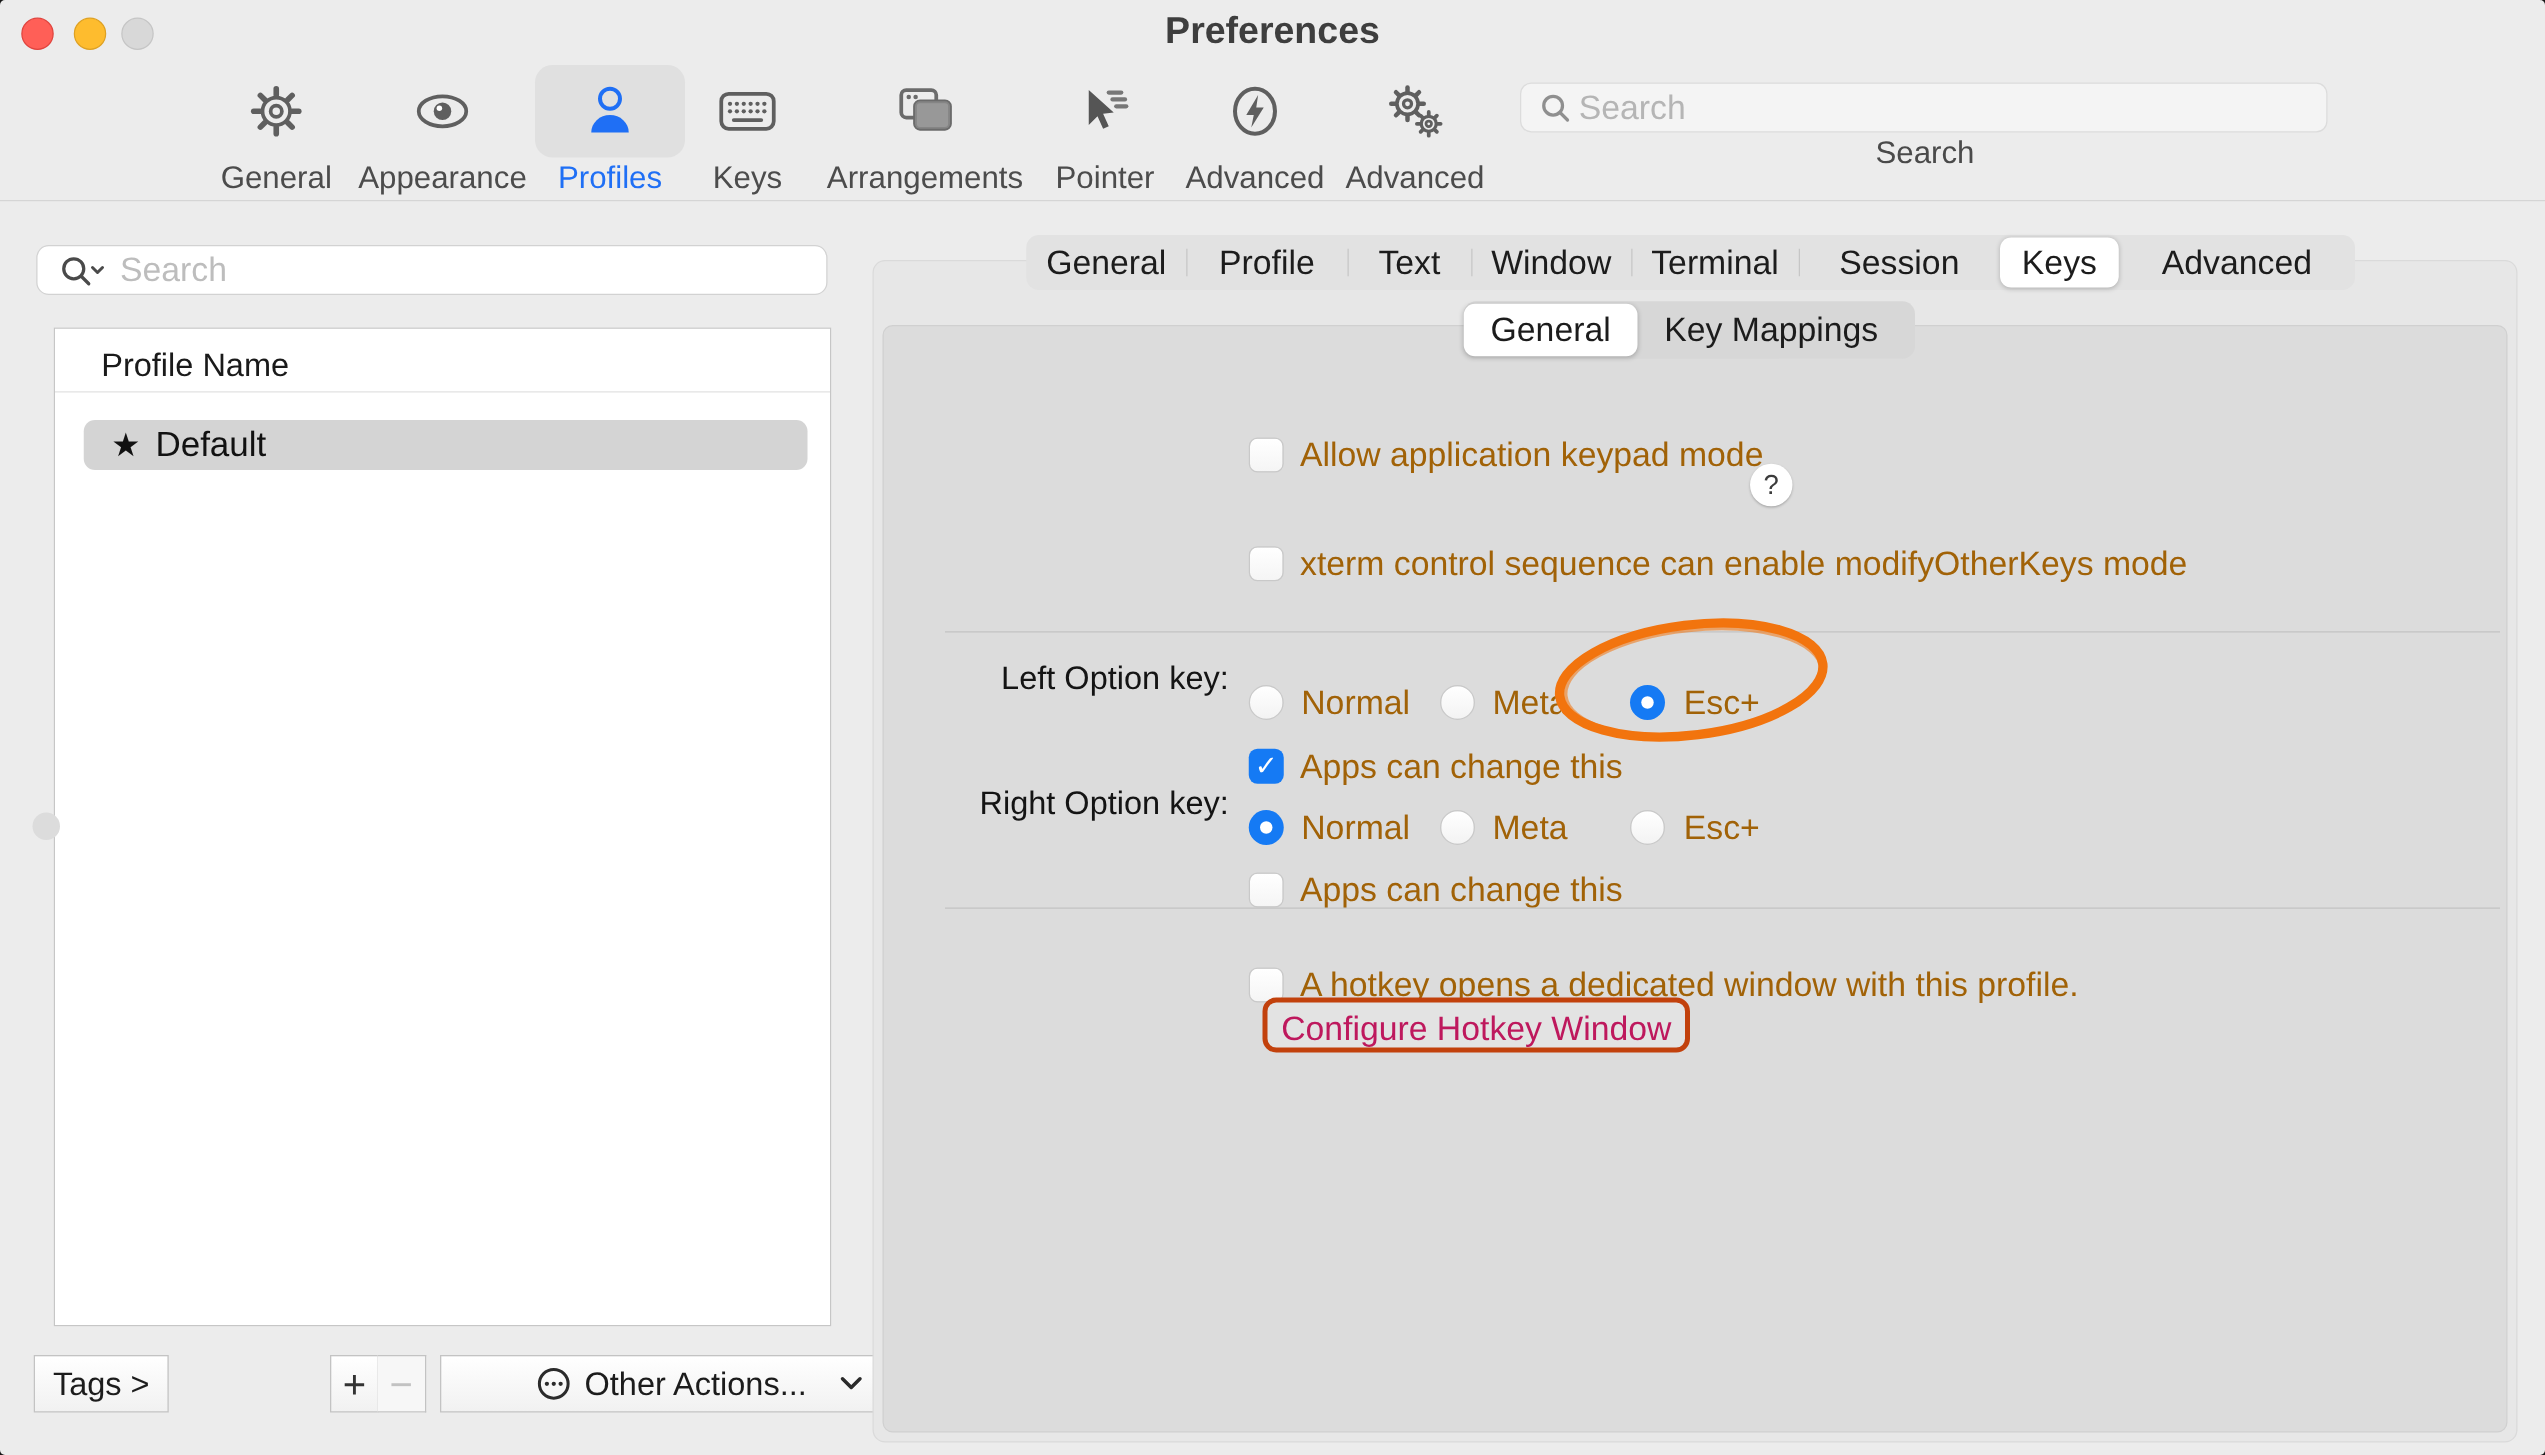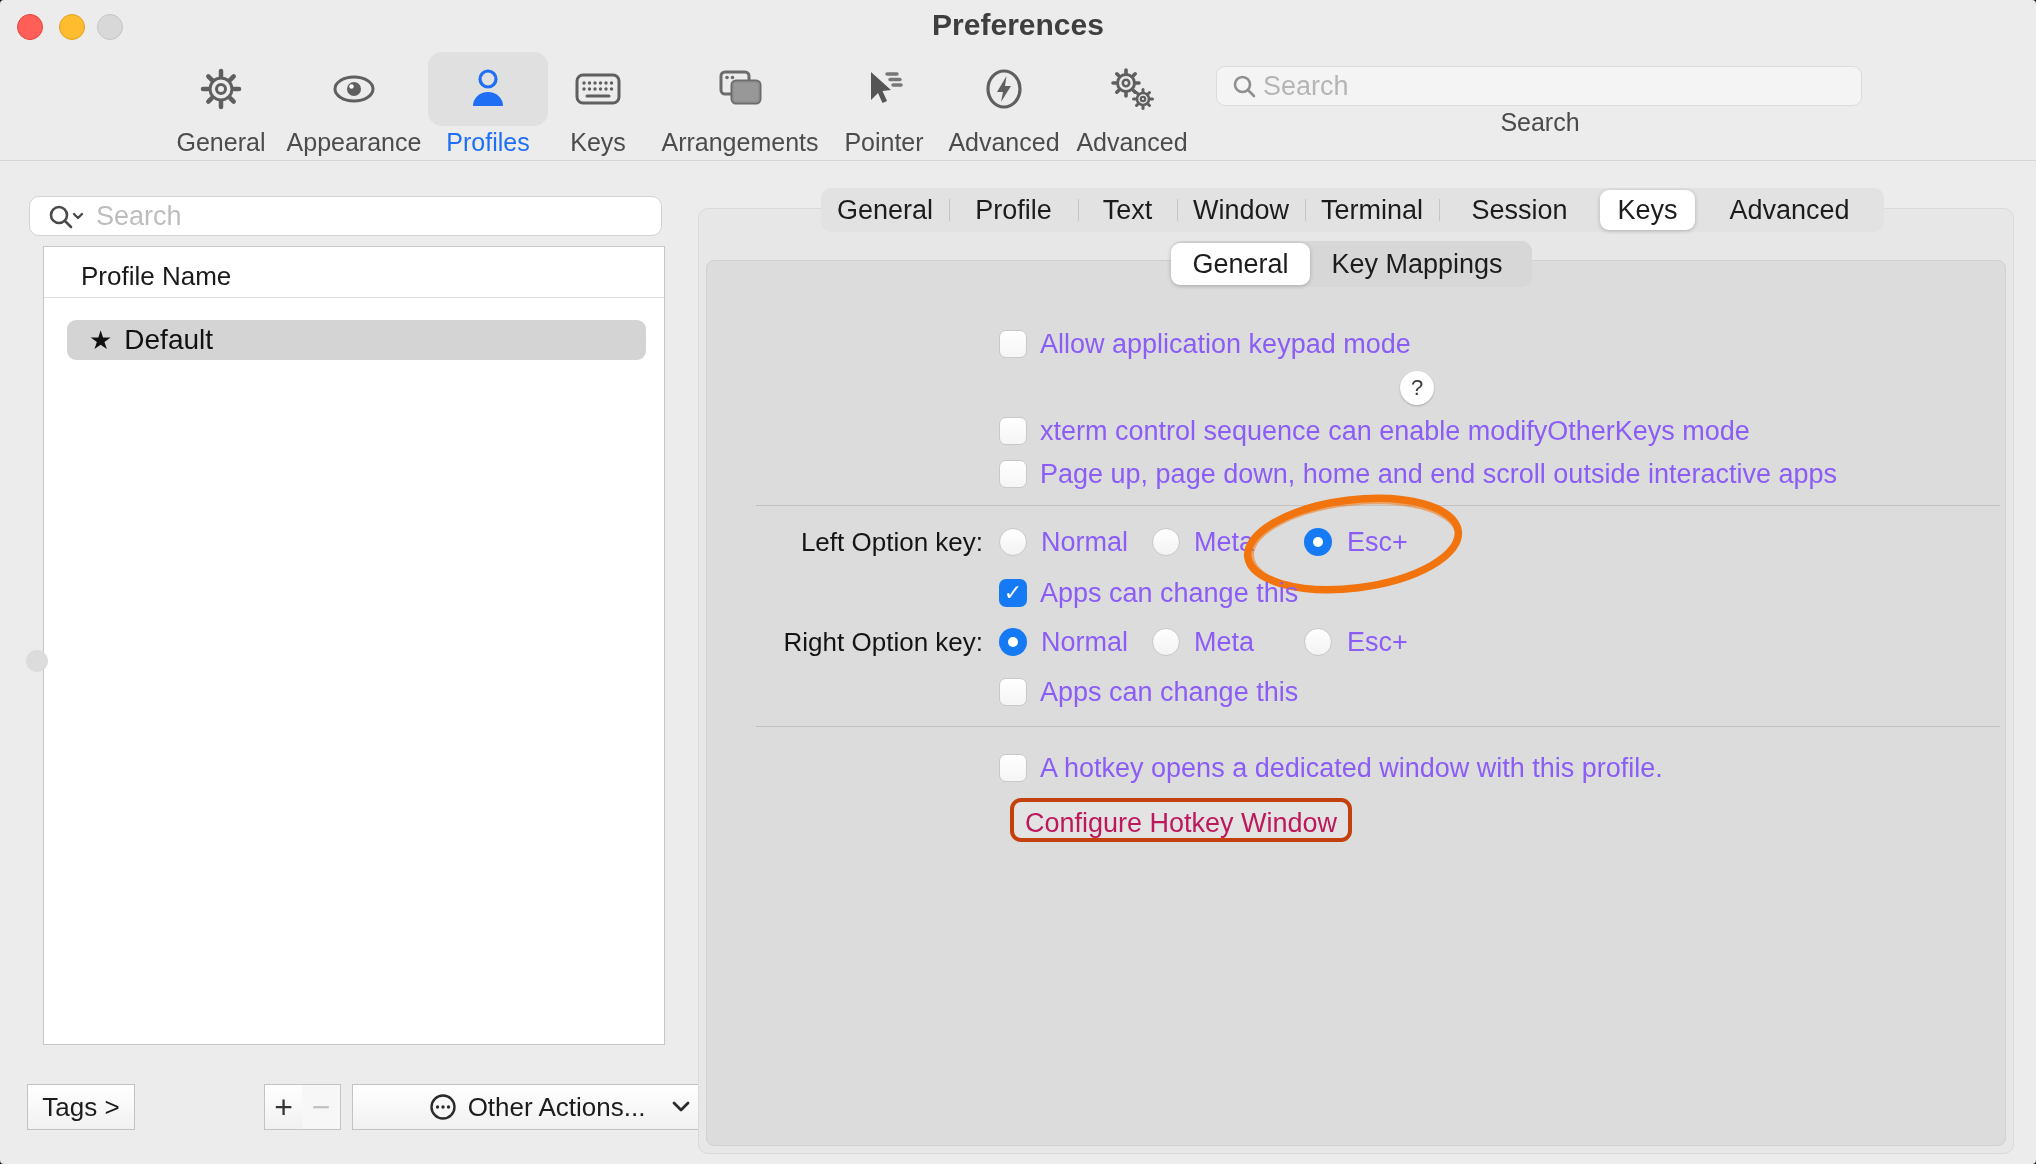--- a/index.html
+++ b/index.html
@@ -18,21 +18,21 @@
     border:1px solid #dcdcdc;border-radius:9px;background:#f4f4f4;font-size:27px;color:#3a3a3a;
     padding:0 12px 0 46px;outline:none;font-family:inherit;}
   #toolbar-search::placeholder{color:#b5b5b5;}
   #toolbar-search-caption{position:absolute;left:1440px;top:108px;width:200px;text-align:center;font-size:25px;color:#4a4a4a;}
   #toolbar-divider{position:absolute;left:0;top:160px;width:2036px;height:1px;background:#d5d5d5;}
   
   #sidebar-search{position:absolute;left:29px;top:196px;width:633px;height:40px;box-sizing:border-box;
     border:1px solid #d2d2d2;border-radius:10px;background:#ffffff;font-size:27px;color:#3a3a3a;
     padding:0 12px 0 66px;outline:none;font-family:inherit;}
   #sidebar-search::placeholder{color:#bdbdbd;}
-  #profile-list{position:absolute;left:43px;top:246px;width:622px;height:799px;background:#ffffff;
+  #profile-list{position:absolute;left:43px;top:262px;width:622px;height:799px;background:#ffffff;
     border:1px solid #c6c6c6;box-sizing:border-box;}
   #profile-header{position:absolute;left:37px;top:14px;font-size:26px;color:#1a1a1a;}
   #profile-header-divider{position:absolute;left:0;top:50px;width:100%;height:1px;background:#e2e2e2;}
   #profile-row{position:absolute;left:23px;top:73px;width:579px;height:40px;background:#d4d4d4;border-radius:9px;
     display:flex;align-items:center;font-size:28px;color:#111;}
   #profile-row .star{margin:0 12px 0 22px;font-size:26px;}
   #sidebar-dot{position:absolute;left:26px;top:650px;width:22px;height:22px;border-radius:50%;background:#dcdcdc;}
   
   .fbtn{position:absolute;top:1084px;height:46px;box-sizing:border-box;border:1px solid #c3c3c3;
     background:linear-gradient(180deg,#ffffff,#f1f1f1);display:flex;align-items:center;justify-content:center;
@@ -57,21 +57,21 @@
     box-shadow:0 1px 4px rgba(0,0,0,0.22);}
   .tab.selected::before{display:none;}
   .tab.selected + .tab::before{display:none;}
   
   #subtabstrip{position:absolute;left:1171px;top:241px;width:361px;height:46px;background:#d7d7d7;border-radius:10px;
     display:flex;align-items:flex-start;}
   .subtab{height:46px;line-height:46px;text-align:center;font-size:27px;color:#1c1c1c;cursor:default;}
   .subtab.selected{background:#ffffff;border-radius:9px;height:42px;line-height:42px;margin-top:2px;
     box-shadow:0 1px 4px rgba(0,0,0,0.22);}
   
-  .optrow{position:absolute;height:44px;display:flex;align-items:center;font-size:27px;color:#8b5cf6;}
+  .optrow{position:absolute;height:44px;display:flex;align-items:center;font-size:27px;color:#a16207;margin-top:20px;}
   .cb{width:28px;height:28px;border-radius:7px;background:linear-gradient(180deg,#ffffff,#f5f5f5);
     border:1px solid #c9c9c9;box-sizing:border-box;flex:0 0 auto;}
   .cb.checked{background:#157af4;border:none;position:relative;}
   .cb.checked::after{content:'✓';position:absolute;left:0;top:0;width:28px;height:28px;line-height:28px;
     text-align:center;color:#fff;font-size:22px;font-weight:bold;}
   .cb + .optlabel{margin-left:13px;}
   .radio{width:28px;height:28px;border-radius:50%;background:linear-gradient(180deg,#ffffff,#f3f3f3);
     border:1px solid #c9c9c9;box-sizing:border-box;flex:0 0 auto;position:relative;}
   .radio.selected{background:#157af4;border:none;}
   .radio.selected::after{content:'';position:absolute;left:9px;top:9px;width:10px;height:10px;border-radius:50%;background:#fff;}
@@ -321,24 +321,20 @@
 
   <div class="optrow" style="left:999px;top:322px;">
     <span class="cb"></span>
     <span class="optlabel">Allow application keypad mode</span>
   </div>
   <div id="help-btn">?</div>
   <div class="optrow" style="left:999px;top:409px;">
     <span class="cb"></span>
     <span class="optlabel">xterm control sequence can enable modifyOtherKeys mode</span>
   </div>
-  <div class="optrow" style="left:999px;top:452px;">
-    <span class="cb"></span>
-    <span class="optlabel">Page up, page down, home and end scroll outside interactive apps</span>
-  </div>
 
   <div class="divider" style="top:505px;"></div>
 
   <div class="rowlabel" style="top:520px;">Left Option key:</div>
   <div class="optrow" style="left:999px;top:520px;">
     <span class="radio"></span>
     <span class="optlabel" style="margin-left:14px;width:111px;">Normal</span>
     <span class="radio"></span>
     <span class="optlabel" style="margin-left:14px;width:110px;">Meta</span>
     <span class="radio selected"></span>

